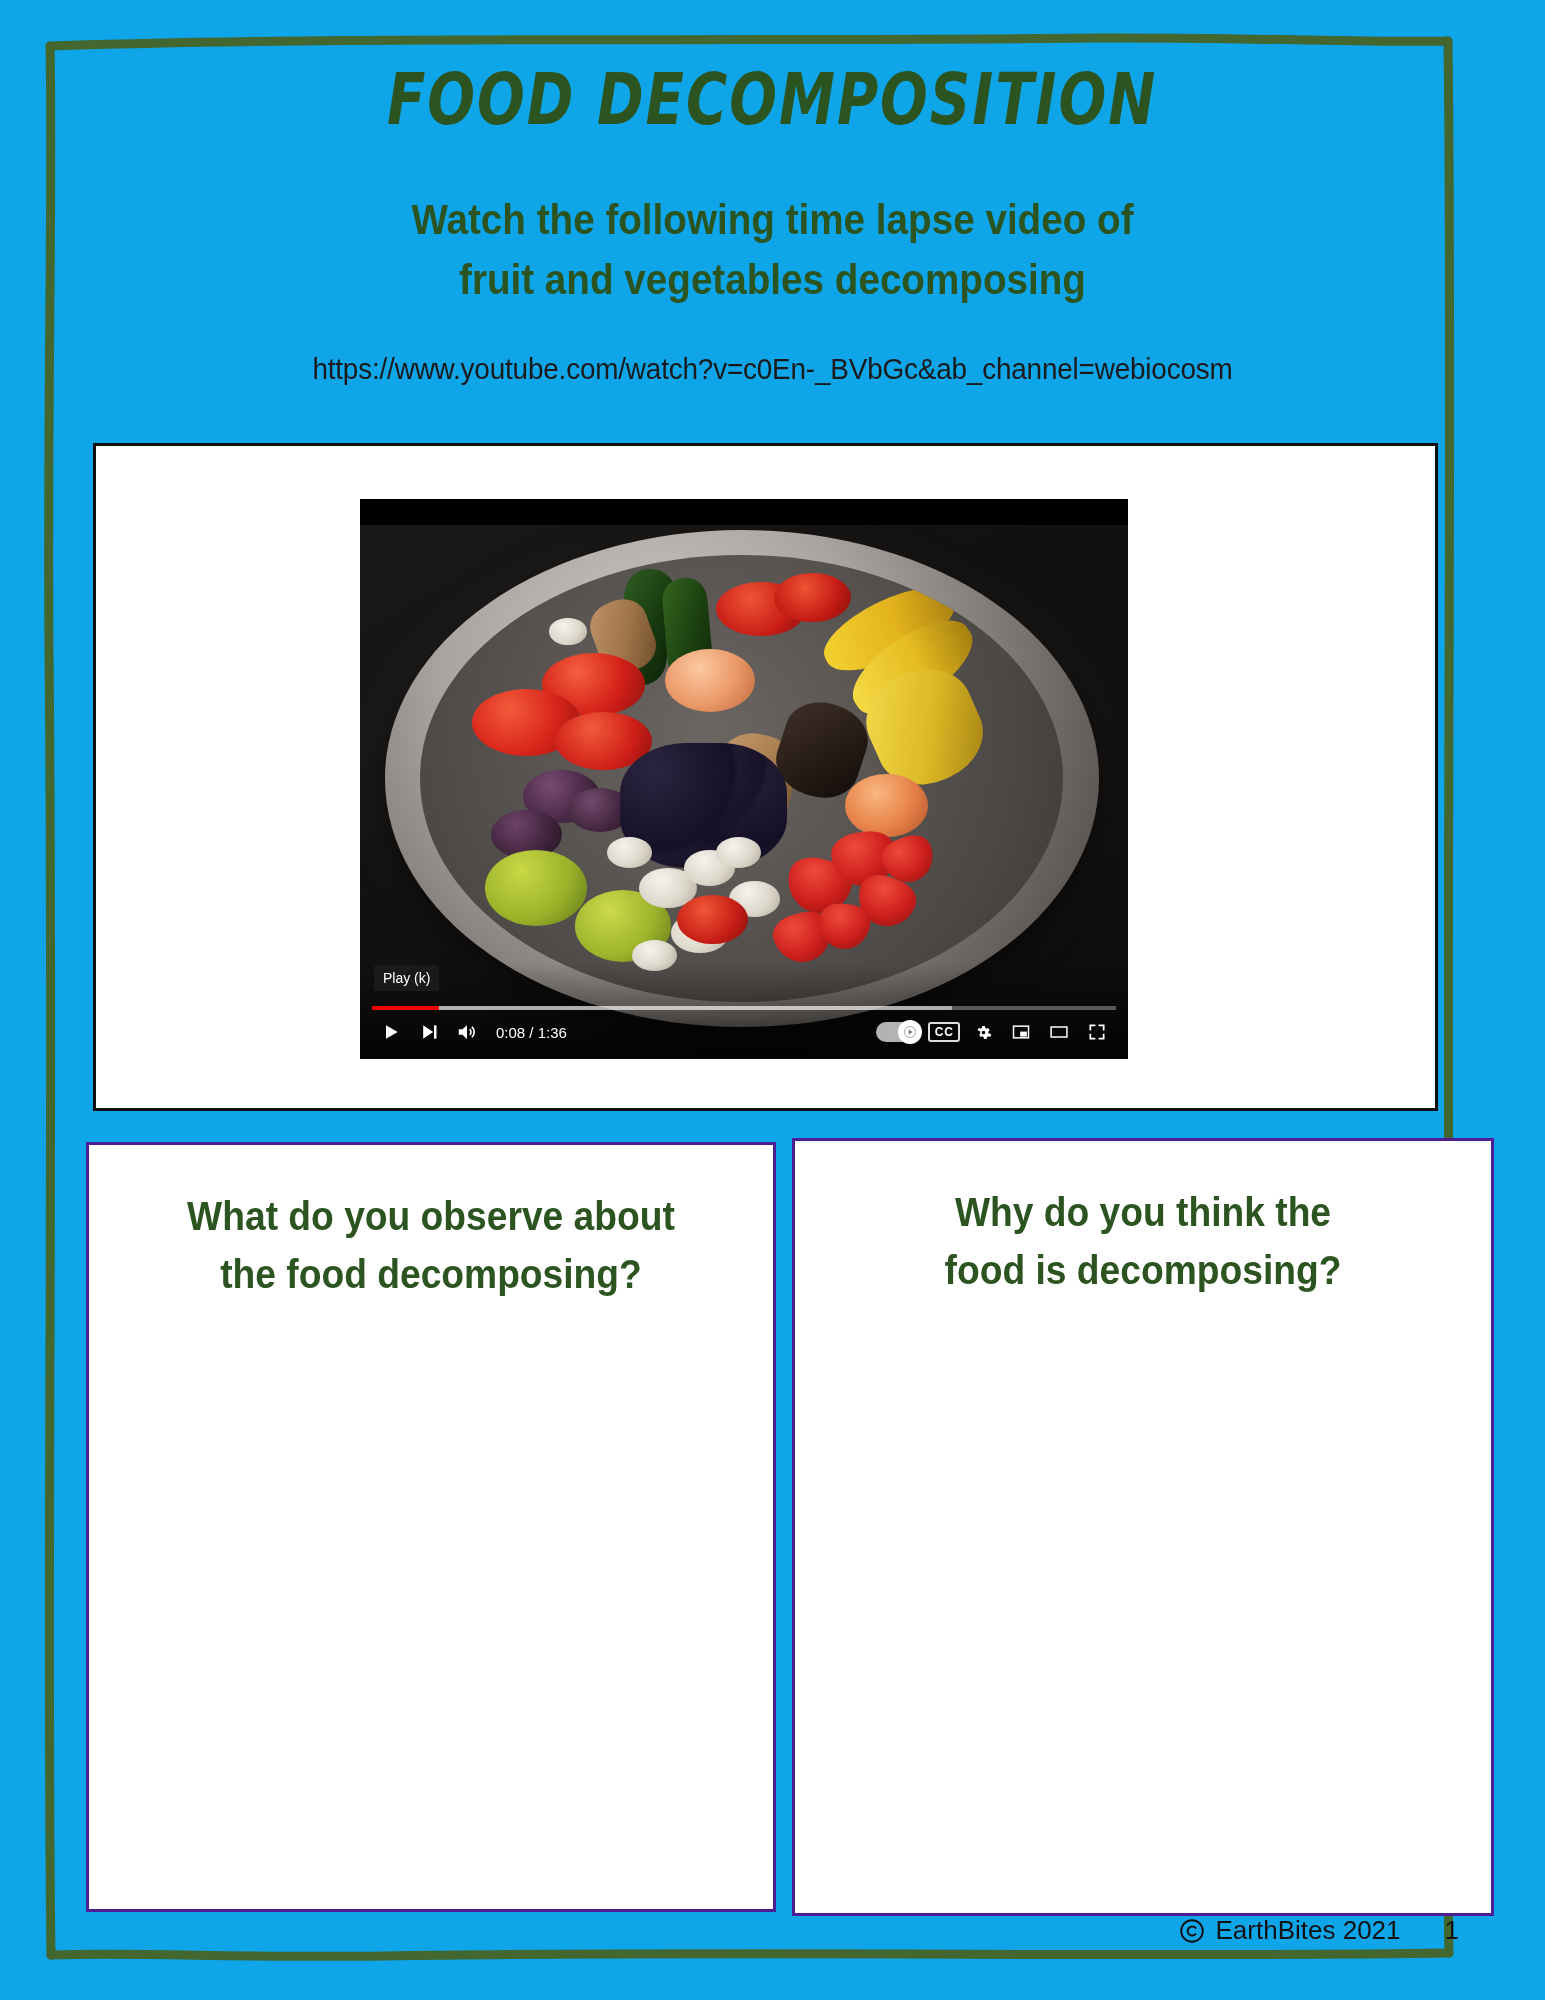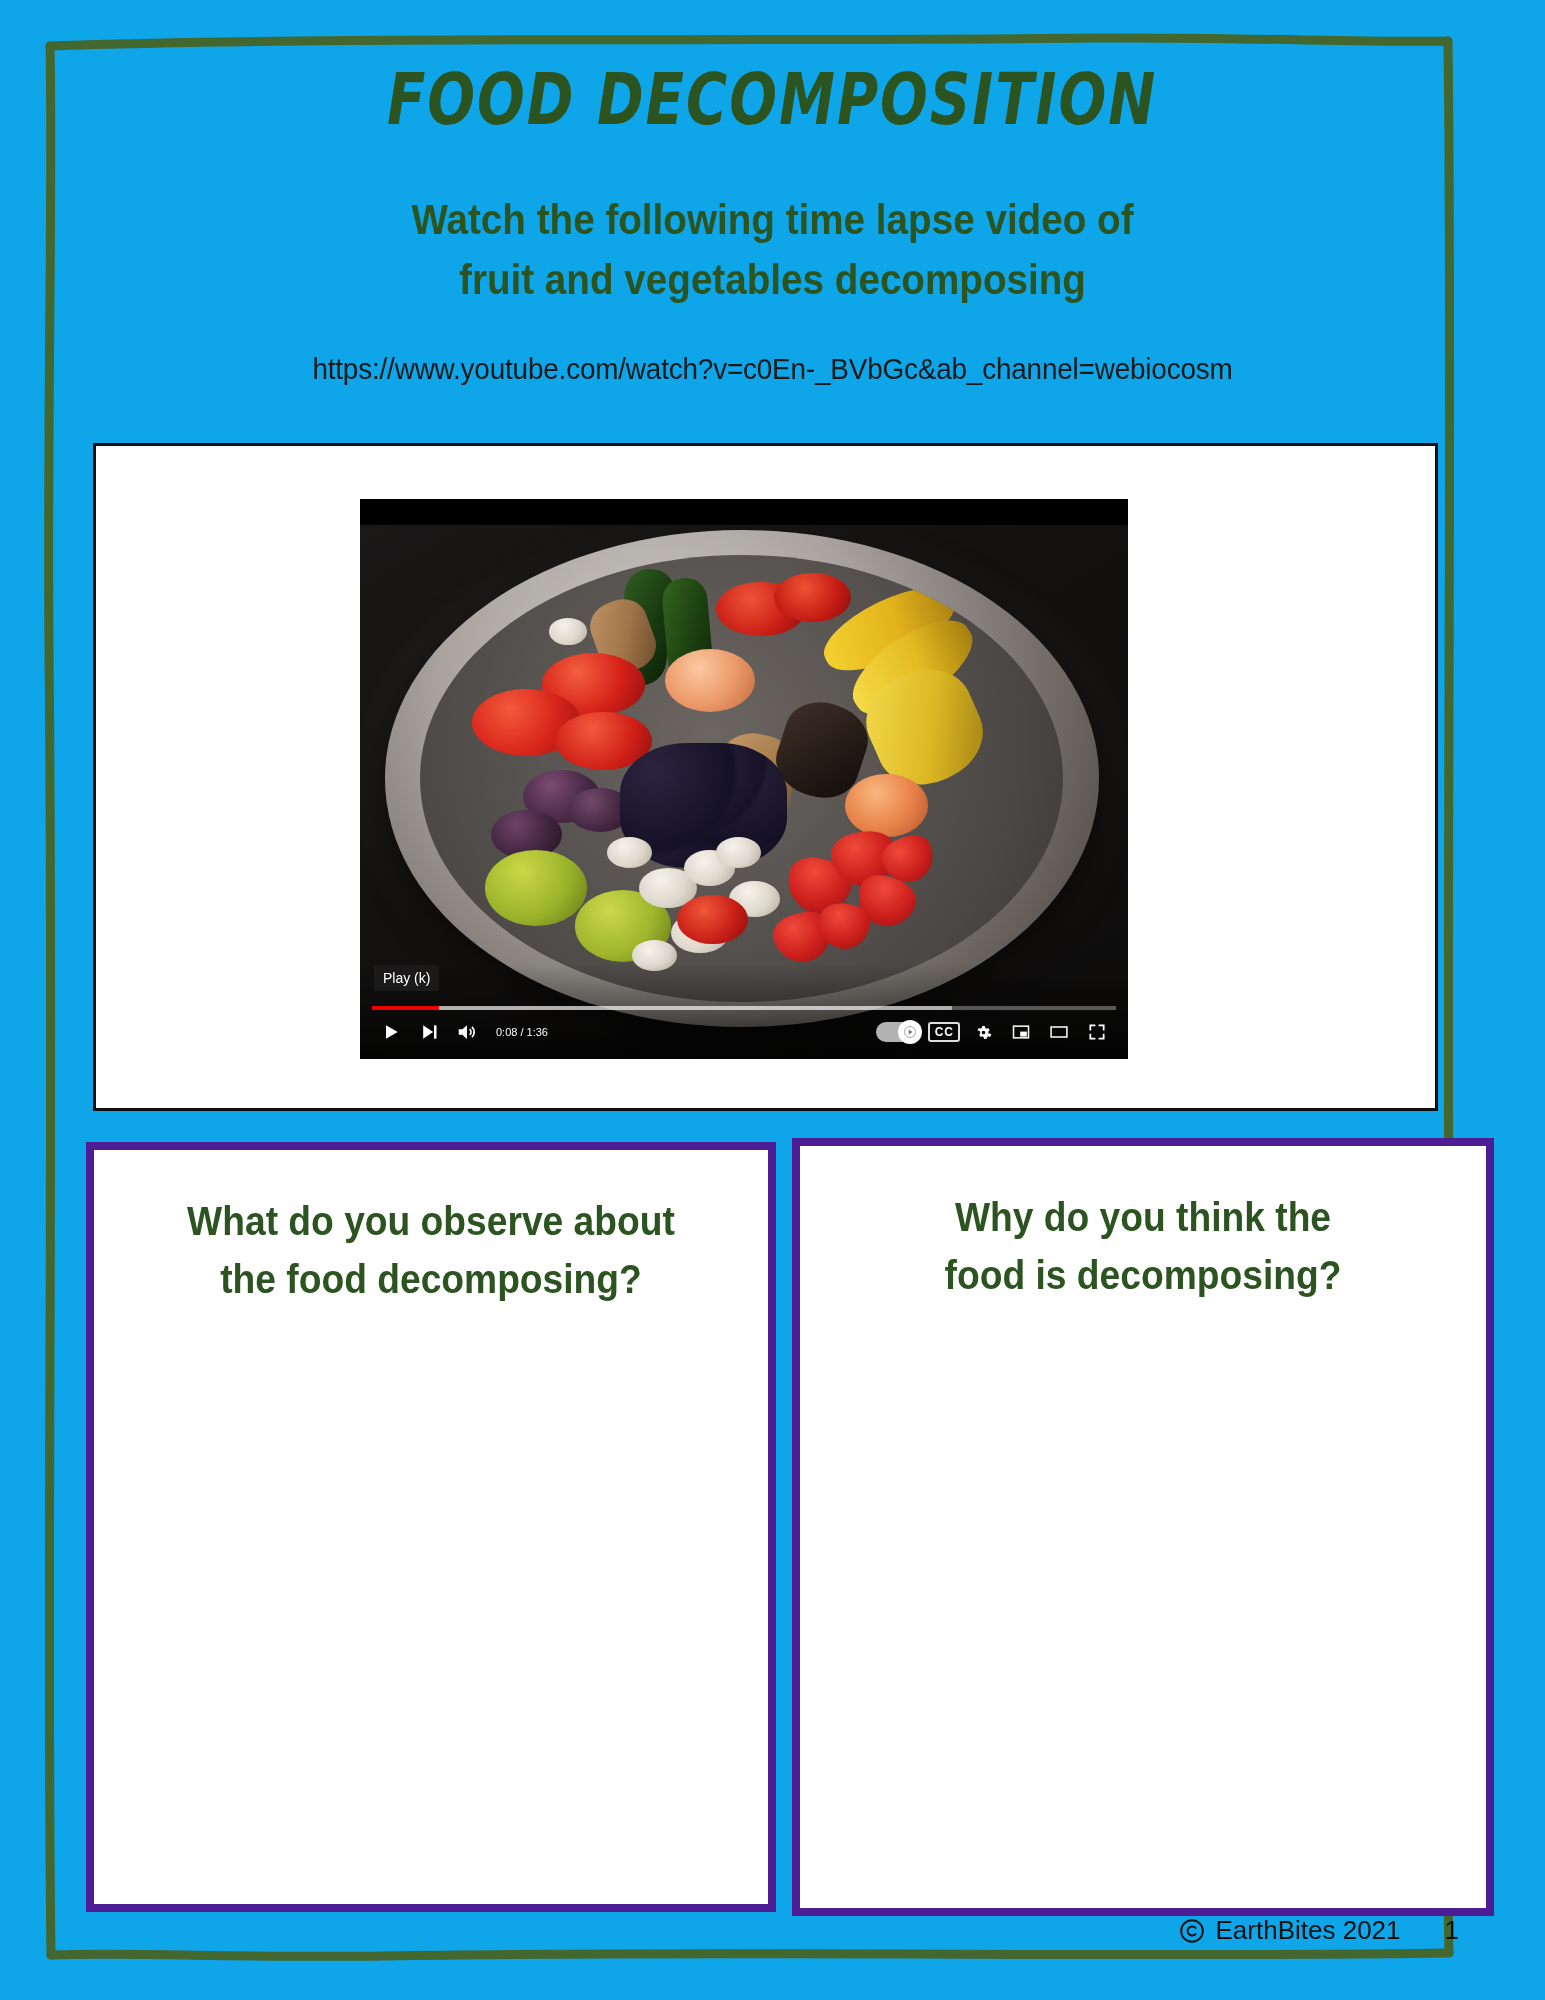--- a/index.html
+++ b/index.html
@@ -285,21 +285,21 @@
     width: 38px;
     height: 38px;
     display: flex;
     align-items: center;
     justify-content: center;
     flex: 0 0 auto;
   }
   .ctrl svg { display: block; }
   .time {
     font-family: "Liberation Sans", sans-serif;
-    font-size: 11px;
+    font-size: 15px;
     color: #ffffff;
     margin-left: 10px;
     white-space: nowrap;
     text-shadow: 0 0 3px rgba(0,0,0,0.8);
   }
   .spacer { flex: 1 1 auto; }
   .autoplay-toggle {
     width: 44px;
     height: 20px;
     border-radius: 10px;
@@ -326,21 +326,21 @@
     padding: 1px 4px 0 5px;
     line-height: 15px;
     color: #ffffff;
     font-family: "Liberation Sans", sans-serif;
     margin-right: 4px;
   }
 
   
   .qbox {
     position: absolute;
-    border: 8px solid #4c1d95;
+    border: 3px solid #4c1d95;
     background: #ffffff;
     box-sizing: border-box;
   }
   .qbox-left  { left: 86px;  top: 1142px; width: 690px;  height: 770px; }
   .qbox-right { left: 792px; top: 1138px; width: 702px;  height: 778px; }
   .qtext {
     position: absolute;
     left: 18px; right: 18px;
     top: 42px;
     text-align: center;

